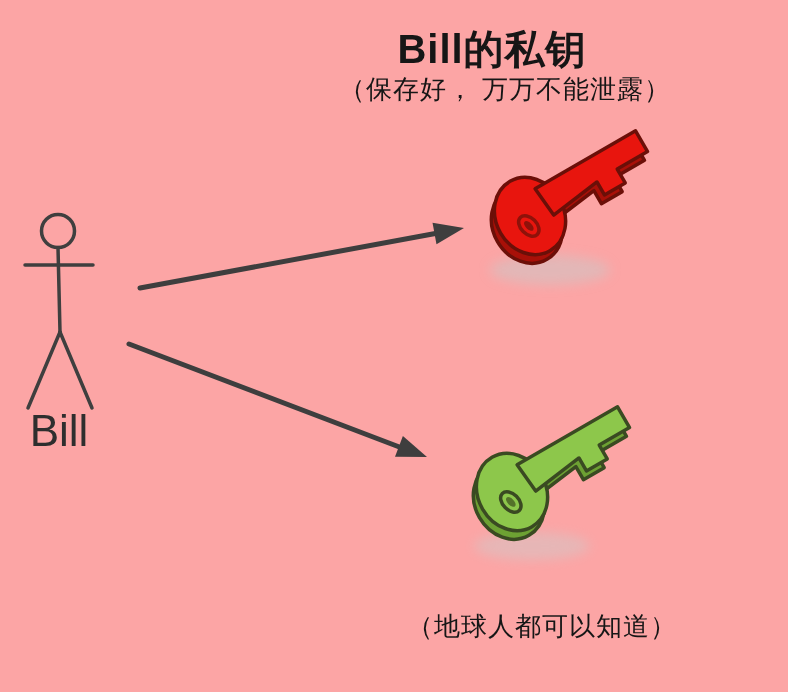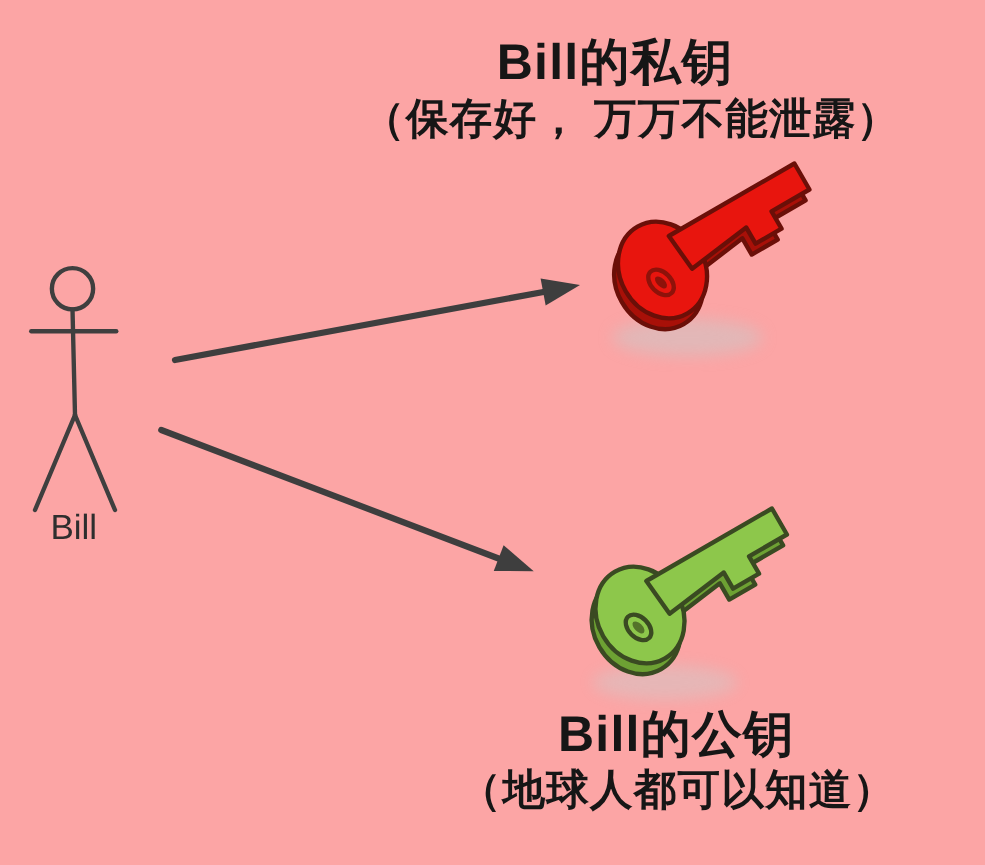--- a/index.html
+++ b/index.html
@@ -16,40 +16,39 @@
     white-space:nowrap;
     transform:translateX(-50%);
     color:#161616;
   }
   .key-title{
     font-size:40px;
     font-weight:bold;
     letter-spacing:1px;
   }
   .key-note{
-    font-size:34px;
-    font-weight:700;
+    font-size:26px;
+    font-weight:400;
     letter-spacing:1px;
   }
   .actor-label{
-    font-size:28px;
+    font-size:44px;
     font-weight:400;
     color:#2e2e2e;
   }
   svg{display:block;}
 </style>
 </head>
 <body>
 
 <div class="canvas">
 
   <div class="abs label key-title" style="left:492px;top:22px;">Bill的私钥</div>
   <div class="abs label key-note" style="left:505px;top:72px;">（保存好， 万万不能泄露）</div>
 
-  <div class="abs label key-title" style="left:541px;top:560px;">Bill的公钥</div>
   <div class="abs label key-note" style="left:542px;top:609px;text-align:center;">（地球人都可以知道）</div>
 
   <svg class="abs" style="left:15px;top:204px;" width="110" height="210" viewBox="0 0 110 210">
     <g fill="none" stroke-width="3.5" stroke-linecap="round" stroke="#3f3f3f">
       <circle cx="43" cy="27" r="16.5"></circle>
       <line x1="43" y1="43.5" x2="45" y2="128"></line>
       <line x1="10" y1="61" x2="78" y2="61"></line>
       <line x1="45" y1="128" x2="13" y2="204"></line>
       <line x1="45" y1="128" x2="77" y2="204"></line>
     </g>

